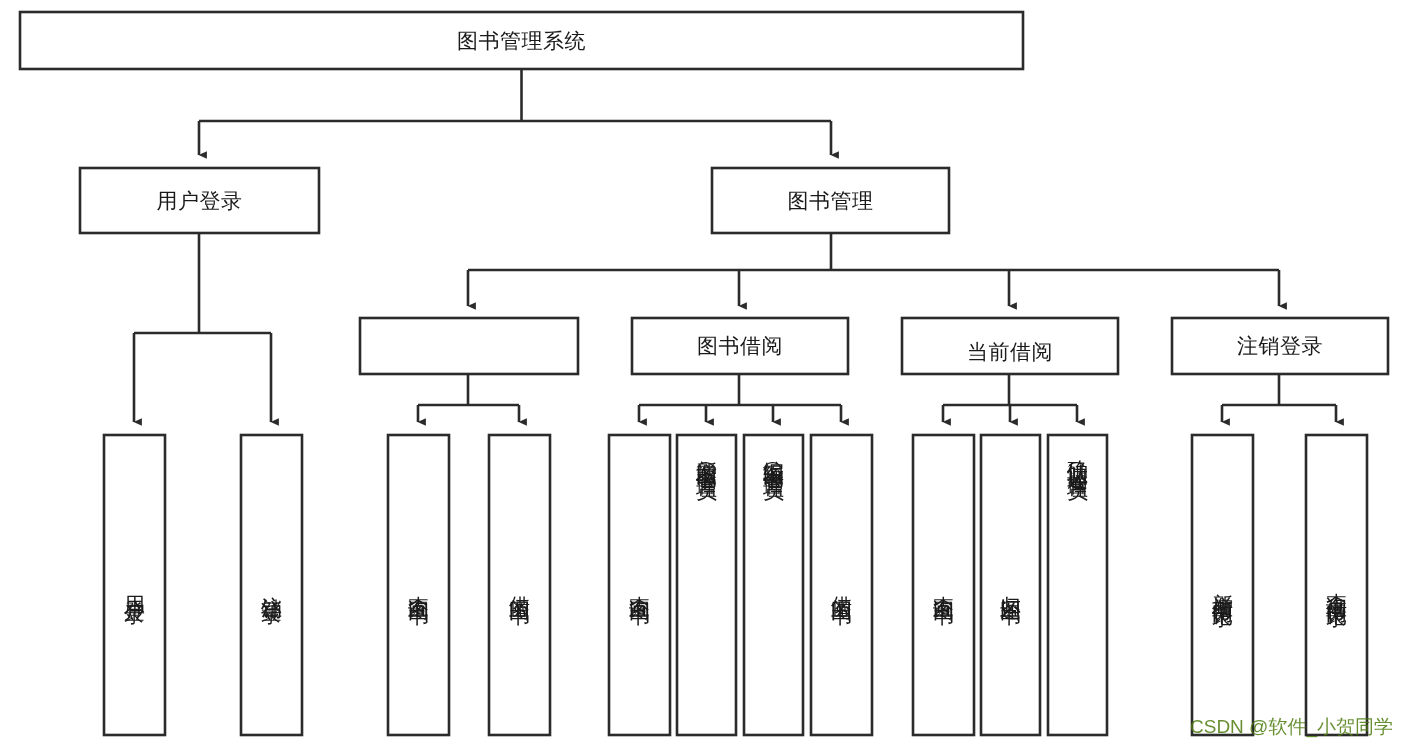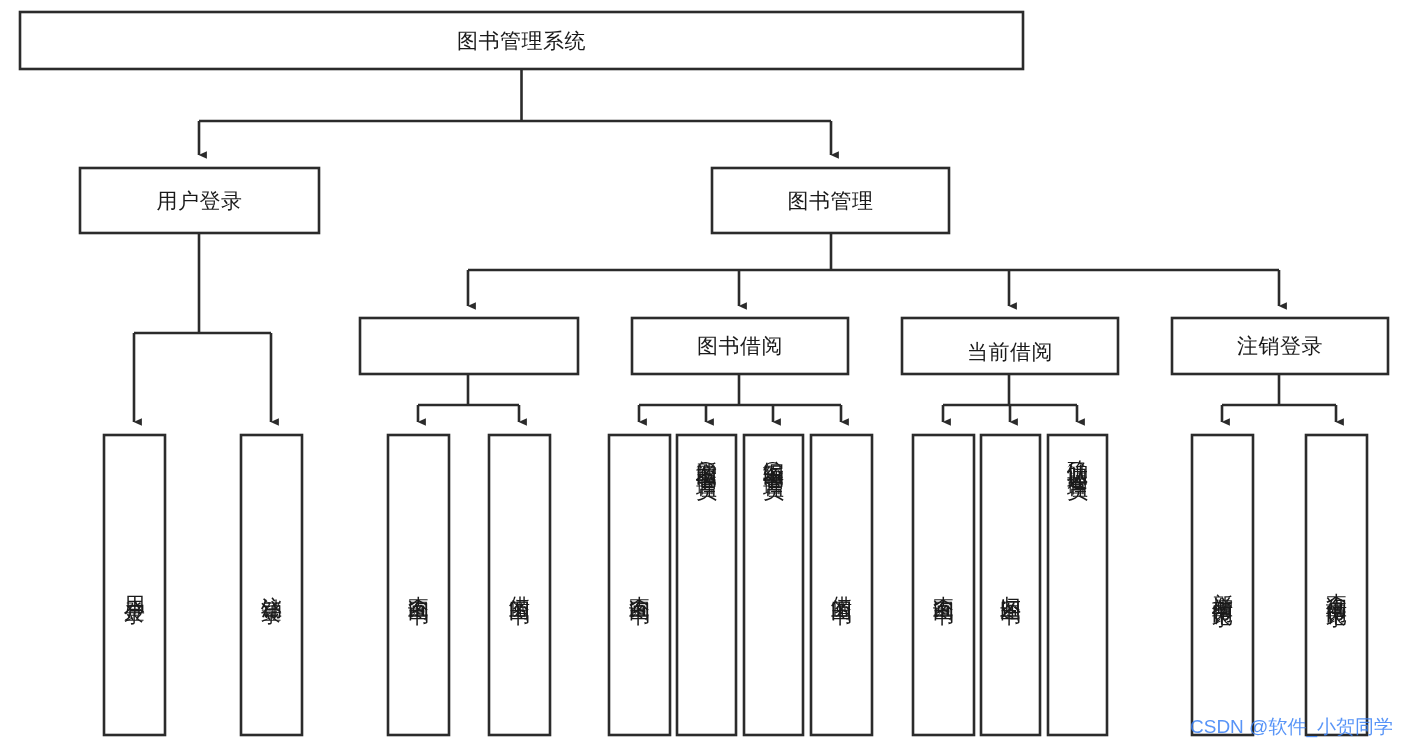--- a/index.html
+++ b/index.html
@@ -62,21 +62,21 @@
     letter-spacing: 3px;
     line-height: 1.05;
     align-items: center;
     justify-content: center;
   }
   .watermark {
     position: absolute;
     left: 1190px;
     top: 714px;
     font-size: 19px;
-    color: #3b82f6;
+    color: #4d7c0f;
     opacity: 0.85;
     white-space: nowrap;
     font-family: "Liberation Sans", "DejaVu Sans", sans-serif;
   }
 </style>
 </head>
 <body>
 
 <div id="diagram-root">
 

